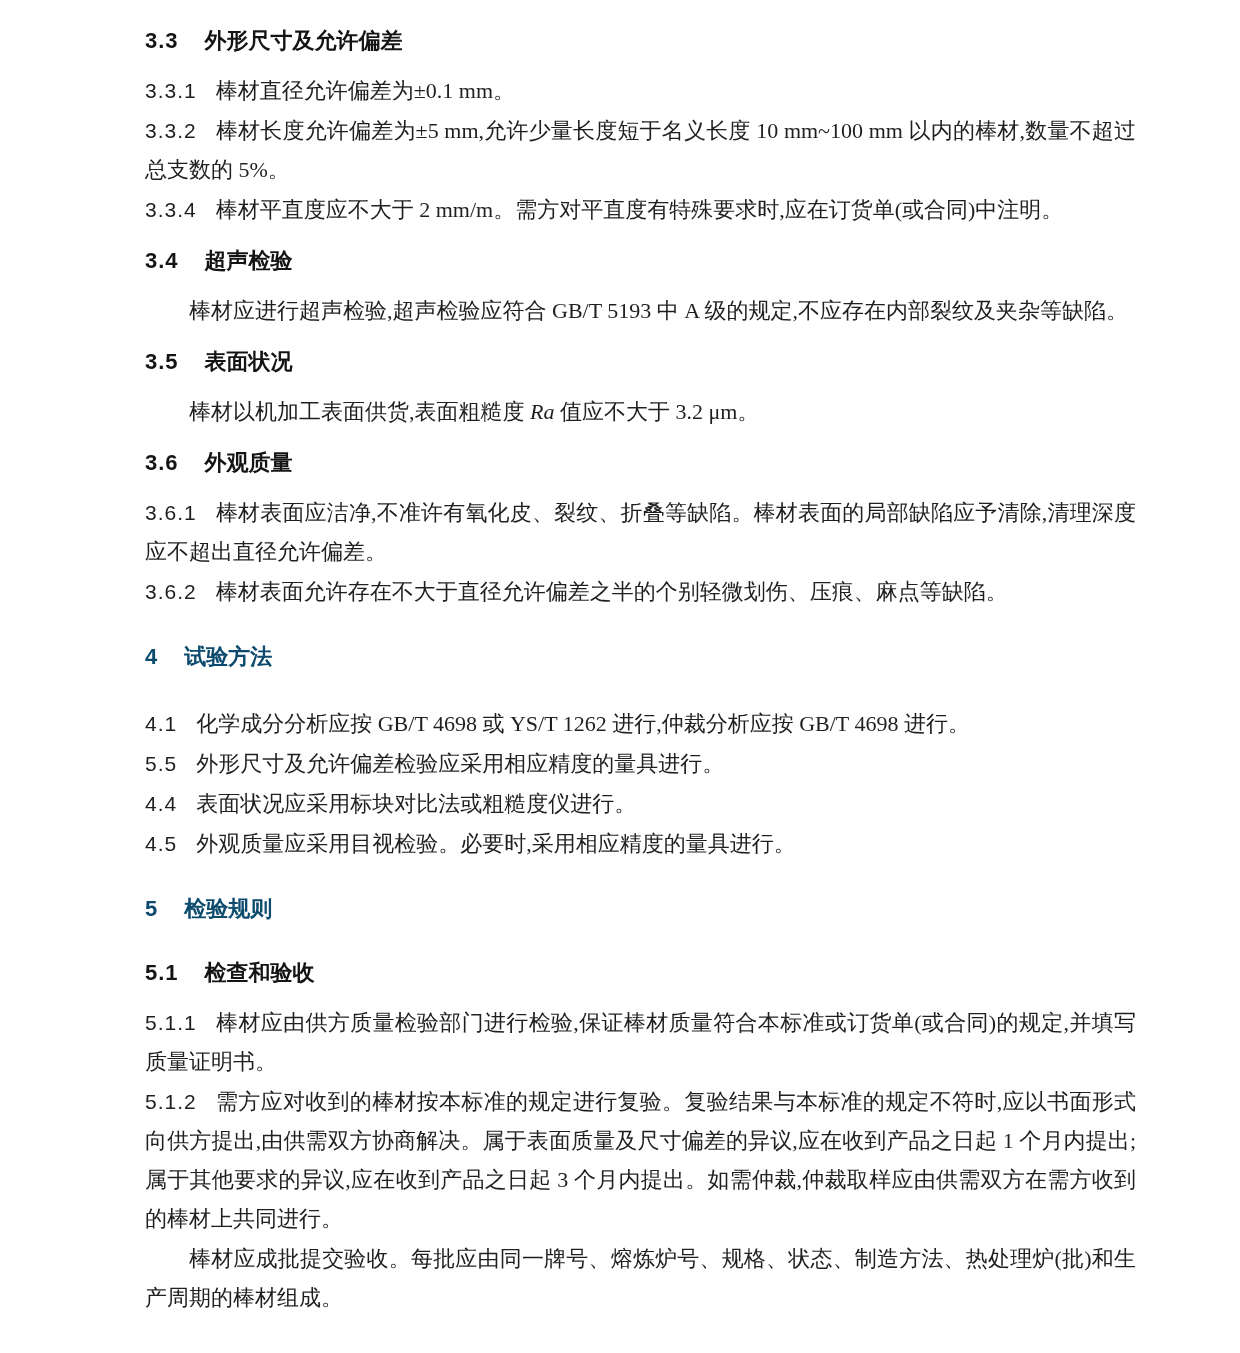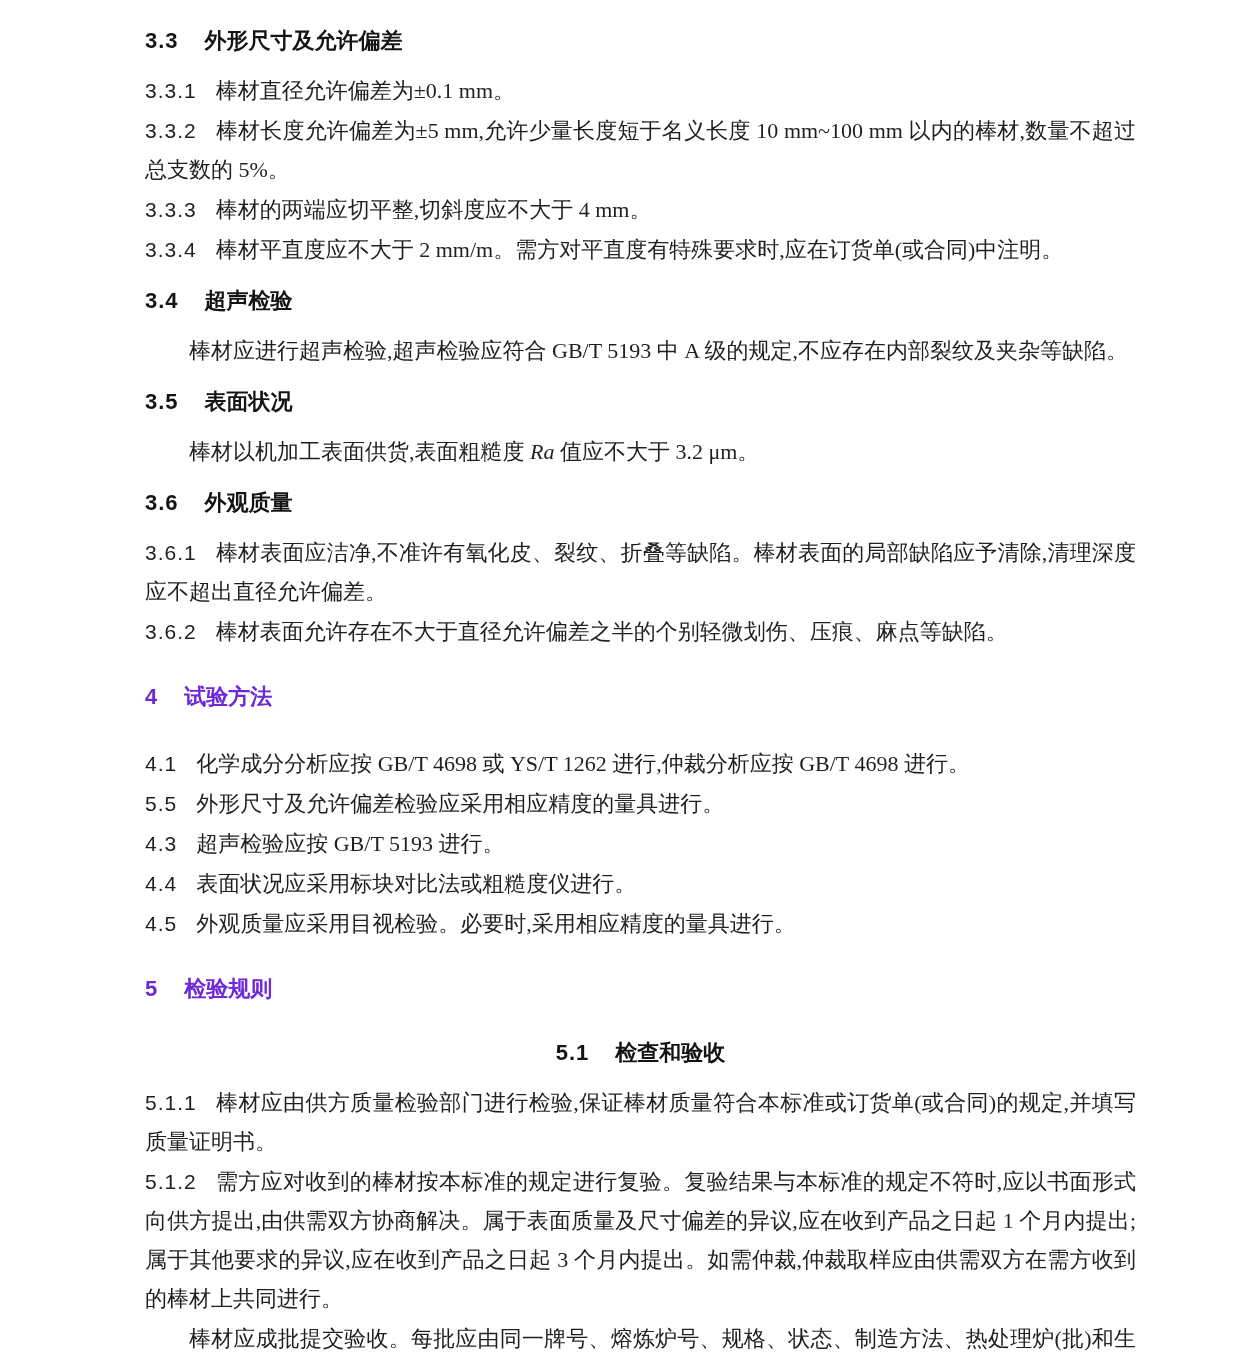--- a/index.html
+++ b/index.html
@@ -50,43 +50,42 @@
     margin: 15px 0 14px 0;
     color: #141414;
   }
   
   .h1 {
     font-family: "Liberation Sans", "DejaVu Sans", sans-serif;
     font-weight: bold;
     font-size: 22px;
     line-height: 33px;
     margin: 29px 0 31px 0;
-    color: #6d28d9;
+    color: #0c4a6e;
   }
-  .h1 + .h2 { margin-top: 4px; text-align: center; }
+  .h1 + .h2 { margin-top: 4px; }
   .h1 .num, .h2 .num { margin-right: 26px; letter-spacing: 1px; }
 
   .ra-italic {
     font-style: italic;
     font-family: "Liberation Serif", "DejaVu Serif", serif;
     margin-top: 16px;
   }
 </style>
 </head>
 <body>
 
 <div class="page">
 
   <div class="h2"><span class="num">3.3</span><span>外形尺寸及允许偏差</span></div>
 
   <p class="clause"><span class="num">3.3.1</span><span>棒材直径允许偏差为±0.1 mm。</span></p>
 
   <p class="clause"><span class="num">3.3.2</span><span>棒材长度允许偏差为±5 mm,允许少量长度短于名义长度 10 mm~100 mm 以内的棒材,数量不超过总支数的 5%。</span></p>
 
-  <p class="clause"><span class="num">3.3.3</span><span>棒材的两端应切平整,切斜度应不大于 4 mm。</span></p>
 
   <p class="clause"><span class="num">3.3.4</span><span>棒材平直度应不大于 2 mm/m。需方对平直度有特殊要求时,应在订货单(或合同)中注明。</span></p>
 
   <div class="h2"><span class="num">3.4</span><span>超声检验</span></div>
 
   <p class="para"><span>棒材应进行超声检验,超声检验应符合 GB/T 5193 中 A 级的规定,不应存在内部裂纹及夹杂等缺陷。</span></p>
 
   <div class="h2"><span class="num">3.5</span><span>表面状况</span></div>
 
   <p class="para"><span>棒材以机加工表面供货,表面粗糙度 </span><span class="ra-italic">Ra</span><span> 值应不大于 3.2 μm。</span></p>
@@ -96,21 +95,20 @@
   <p class="clause"><span class="num">3.6.1</span><span>棒材表面应洁净,不准许有氧化皮、裂纹、折叠等缺陷。棒材表面的局部缺陷应予清除,清理深度应不超出直径允许偏差。</span></p>
 
   <p class="clause"><span class="num">3.6.2</span><span>棒材表面允许存在不大于直径允许偏差之半的个别轻微划伤、压痕、麻点等缺陷。</span></p>
 
   <div class="h1"><span class="num">4</span><span>试验方法</span></div>
 
   <p class="clause"><span class="num">4.1</span><span>化学成分分析应按 GB/T 4698 或 YS/T 1262 进行,仲裁分析应按 GB/T 4698 进行。</span></p>
 
   <p class="clause"><span class="num">5.5</span><span>外形尺寸及允许偏差检验应采用相应精度的量具进行。</span></p>
 
-  <p class="clause"><span class="num">4.3</span><span>超声检验应按 GB/T 5193 进行。</span></p>
 
   <p class="clause"><span class="num">4.4</span><span>表面状况应采用标块对比法或粗糙度仪进行。</span></p>
 
   <p class="clause"><span class="num">4.5</span><span>外观质量应采用目视检验。必要时,采用相应精度的量具进行。</span></p>
 
   <div class="h1"><span class="num">5</span><span>检验规则</span></div>
 
   <div class="h2"><span class="num">5.1</span><span>检查和验收</span></div>
 
   <p class="clause"><span class="num">5.1.1</span><span>棒材应由供方质量检验部门进行检验,保证棒材质量符合本标准或订货单(或合同)的规定,并填写质量证明书。</span></p>

